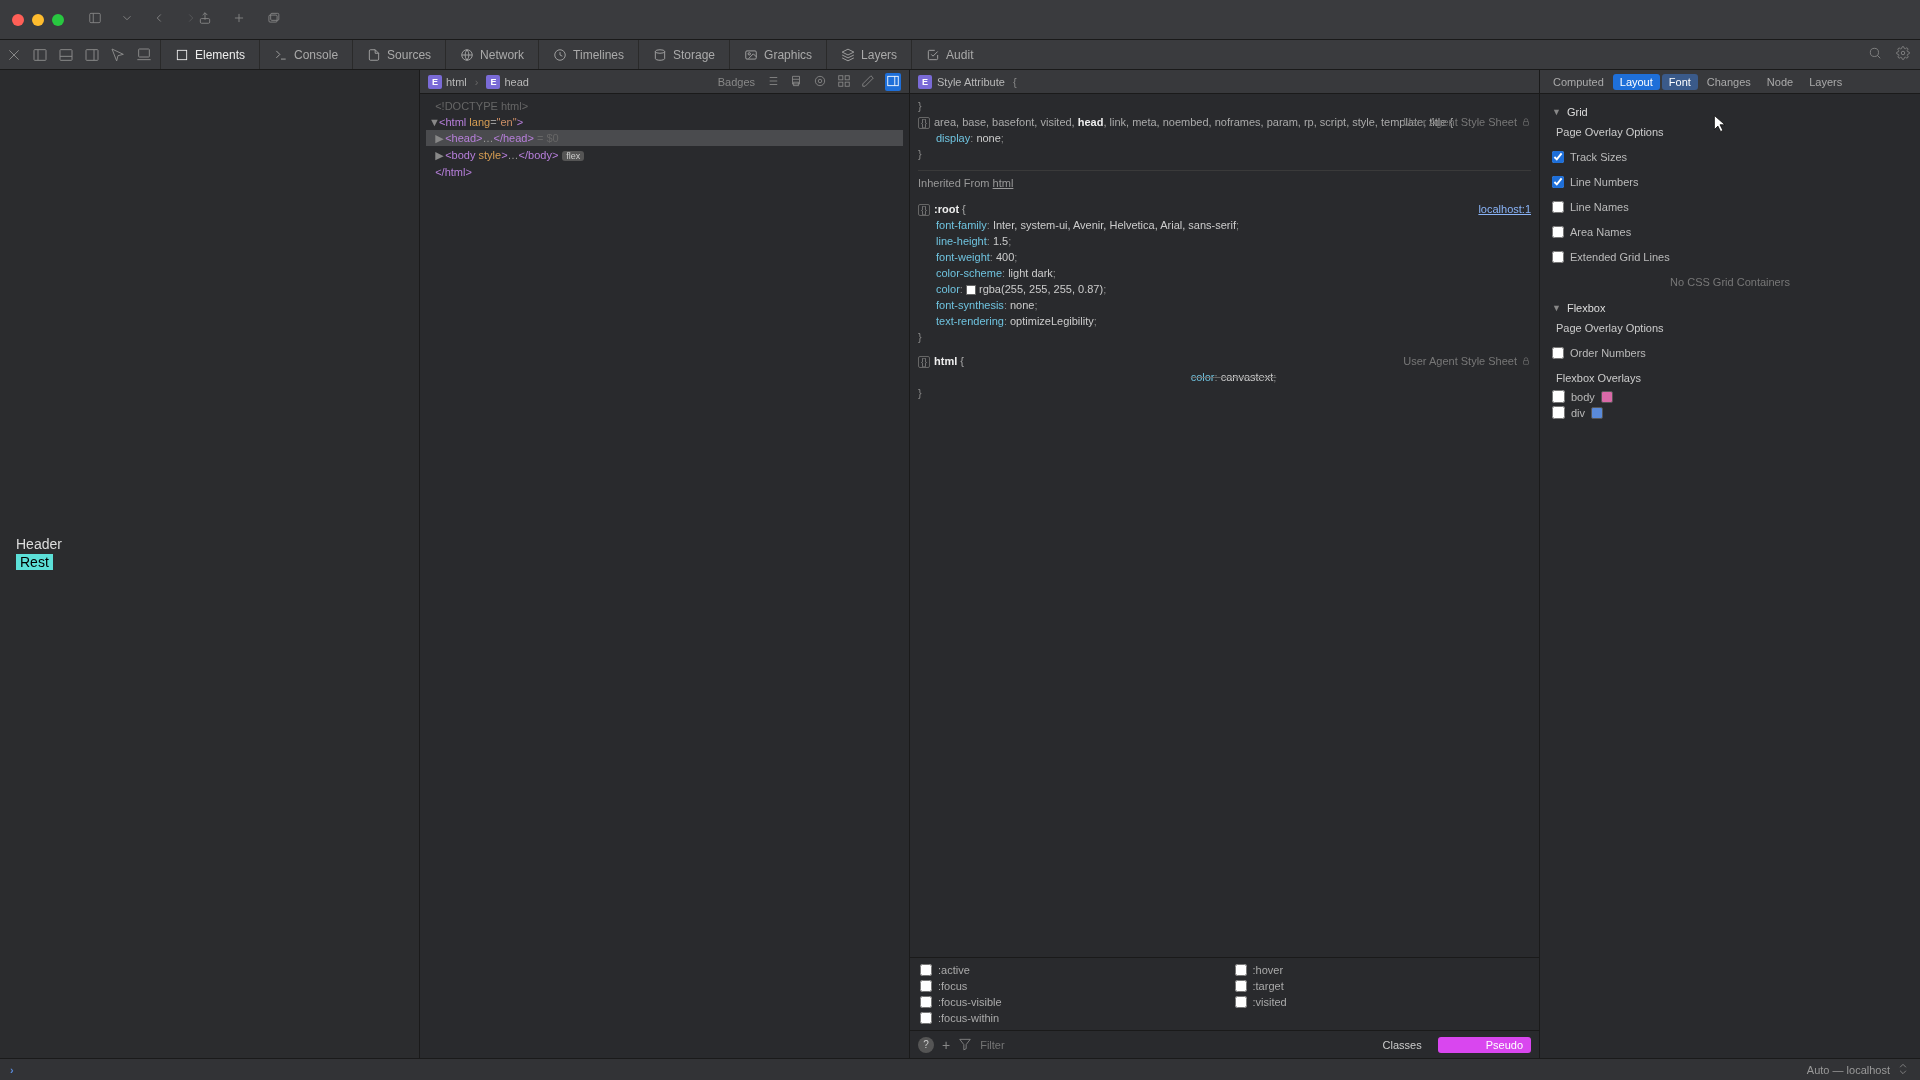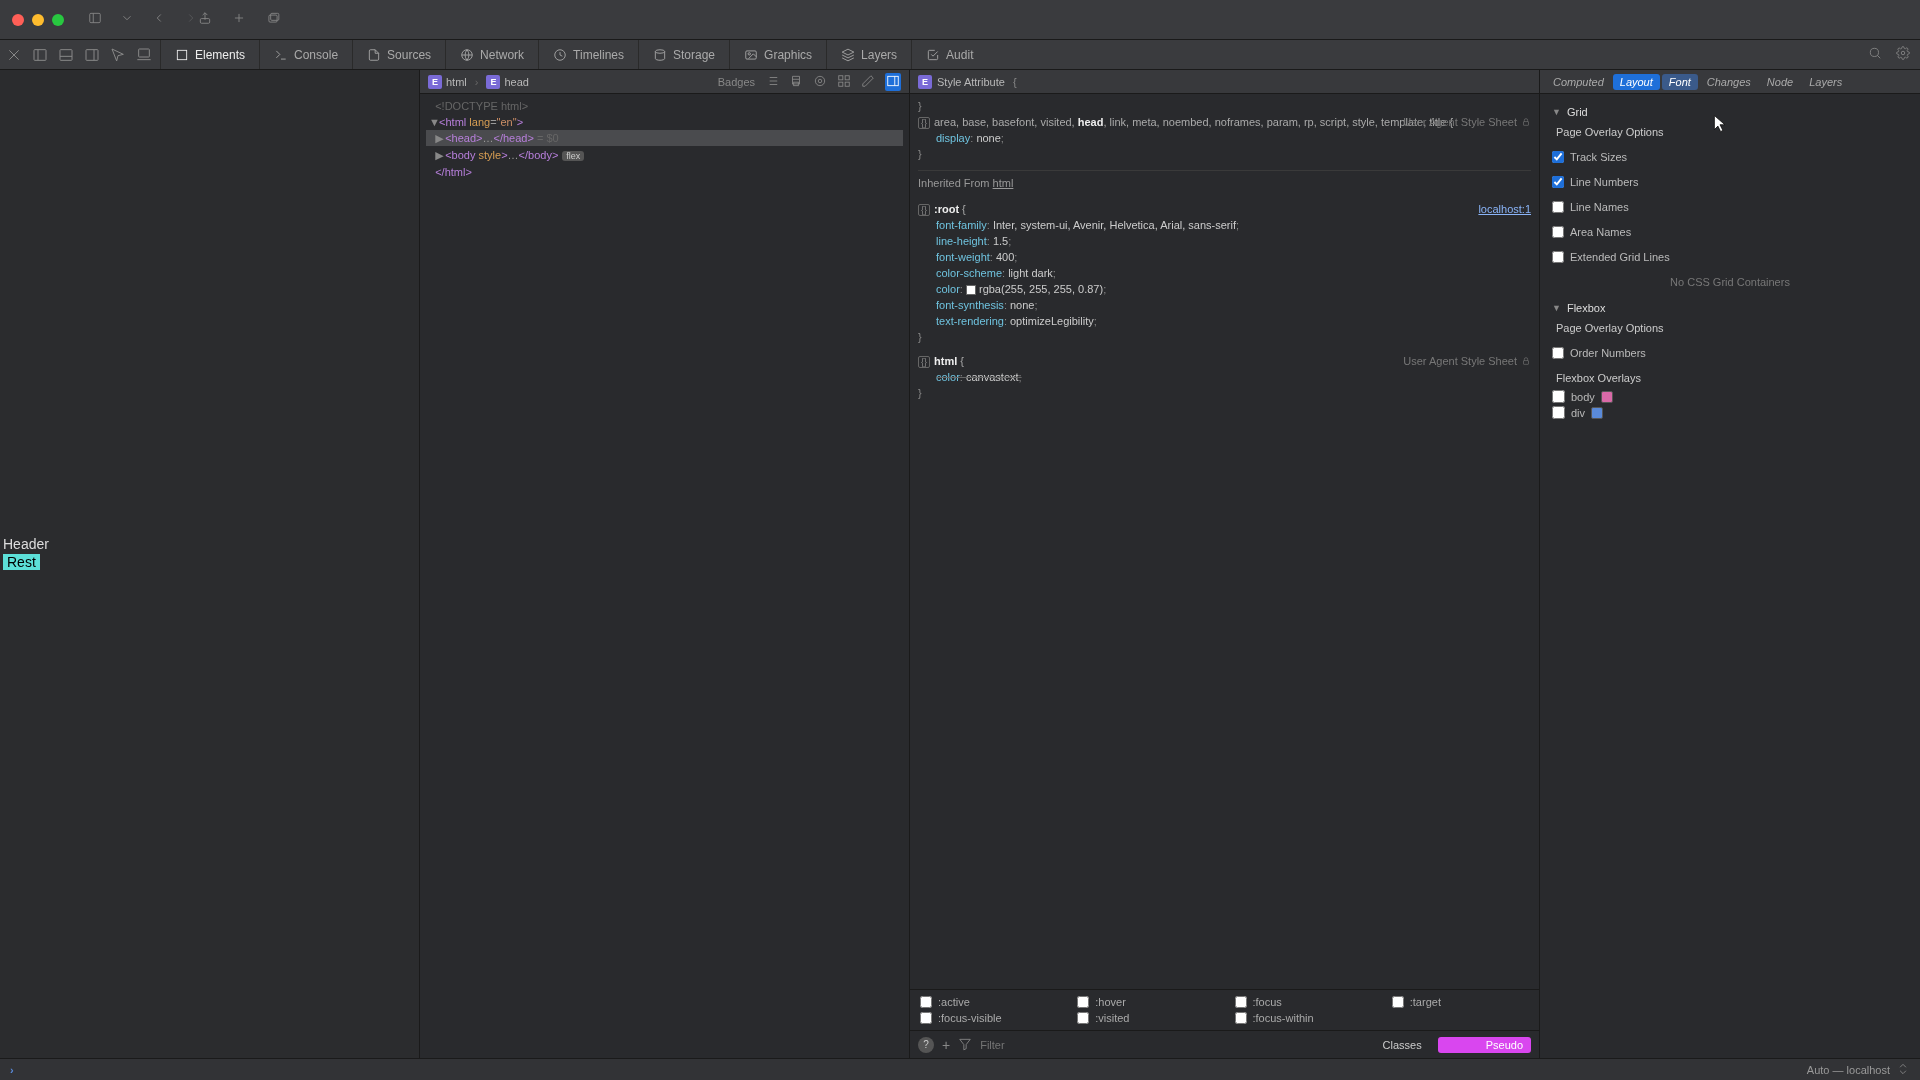--- a/index.html
+++ b/index.html
@@ -23,21 +23,21 @@
 .devtabs .left-icons { display: flex; gap: 10px; align-items: center; color: #888; padding-right: 8px; }
 .devtabs .left-icons .ic { width: 16px; height: 16px; display: flex; align-items: center; justify-content: center; }
 .devtab { display: flex; align-items: center; gap: 6px; padding: 0 14px; height: 100%; color: #aaa; cursor: pointer; border-left: 1px solid #2a2a2a; }
 .devtab.active { color: #eee; }
 .devtab svg { width: 14px; height: 14px; }
 .devtabs .right-icons { margin-left: auto; display: flex; gap: 14px; color: #888; padding-right: 4px; align-items: center; }
 
 
 .main { display: flex; height: calc(100% - 40px - 30px - 22px); }
 .viewport { width: 420px; background: #2b2c2e; border-right: 1px solid #1a1a1a; position: relative; }
-.vp-content { position: absolute; top: 50%; left: 3px; transform: translateY(-30px); }
+.vp-content { position: absolute; top: 50%; left: 16px; transform: translateY(-30px); }
 .vp-header { background: transparent; color: #ddd; font-size: 14px; padding: 2px 0; }
 .vp-rest { background: #5ce0d8; color: #000; font-size: 14px; padding: 0 4px; display: inline-block; }
 
 .inspector { flex: 1; display: flex; }
 
 
 .domcol { width: 490px; border-right: 1px solid #1a1a1a; display: flex; flex-direction: column; }
 .breadcrumb { height: 24px; background: #38393c; display: flex; align-items: center; padding: 0 8px; gap: 8px; border-bottom: 1px solid #1a1a1a; font-size: 11px; }
 .crumb { display: flex; align-items: center; gap: 4px; }
 .crumb .ebadge { background: #7a6bd7; color: #fff; width: 14px; height: 14px; border-radius: 2px; display: flex; align-items: center; justify-content: center; font-size: 9px; font-weight: bold; }
@@ -60,43 +60,43 @@
 .rule { margin-bottom: 8px; position: relative; }
 .rule .origin { position: absolute; right: 0; top: 0; color: #777; font-size: 11px; display: flex; gap: 4px; align-items: center; }
 .rule .origin .lock { width: 10px; height: 10px; }
 .rule .link { color: #8ab4f8; text-decoration: underline; cursor: pointer; text-align: right; }
 .sel-list { color: #aaa; }
 .sel-list .bold { color: #eee; font-weight: bold; }
 .prop { padding-left: 18px; }
 .prop .pname { color: #6fc3df; }
 .prop .pval { color: #ccc; }
 .prop .punct { color: #888; }
-.strike { text-decoration: line-through; color: #666; }
+.strike { text-decoration: line-through; color: #666; text-align: center; }
 .inherited { color: #999; border-top: 1px solid #3a3a3a; padding: 4px 0; margin: 6px 0; font-family: -apple-system, sans-serif; font-size: 11px; }
 .inherited .ilink { text-decoration: underline; }
 .swatch { display: inline-block; width: 10px; height: 10px; border: 1px solid #666; background: #fff; vertical-align: middle; margin-right: 3px; }
 .toggle-ic { display: inline-block; width: 12px; height: 12px; border: 1px solid #666; border-radius: 2px; text-align: center; line-height: 10px; font-size: 9px; color: #888; margin-right: 4px; vertical-align: middle; }
 
 
-.pseudo { border-top: 1px solid #1a1a1a; padding: 6px 10px; display: grid; grid-template-columns: 1fr 1fr 1fr 1fr; gap: 4px 20px; font-size: 11px; }
+.pseudo { border-top: 1px solid #1a1a1a; padding: 6px 10px; display: grid; grid-template-columns: 1fr 1fr; gap: 4px 20px; font-size: 11px; }
 .pseudo label { display: flex; align-items: center; gap: 6px; color: #aaa; }
 .pseudo input { width: 12px; height: 12px; }
 
 
 .filterrow { height: 28px; border-top: 1px solid #1a1a1a; display: flex; align-items: center; padding: 0 8px; gap: 8px; font-size: 11px; }
 .filterrow .help { width: 16px; height: 16px; border-radius: 50%; background: #555; color: #ccc; display: flex; align-items: center; justify-content: center; font-size: 10px; }
 .filterrow .plus { color: #888; font-size: 14px; }
 .filterrow input { flex: 1; background: transparent; border: none; color: #ccc; outline: none; font-size: 11px; }
 .filterrow .btn { padding: 2px 8px; border-radius: 3px; color: #ccc; cursor: pointer; }
 .filterrow .btn.active { background: #d946ef; color: #fff; padding-left: 48px; }
 
 
 .layoutcol { width: 380px; display: flex; flex-direction: column; }
 .subtabs { height: 24px; background: #38393c; display: flex; align-items: center; padding: 0 6px; gap: 2px; font-size: 11px; border-bottom: 1px solid #1a1a1a; }
-.subtab { padding: 2px 7px; color: #aaa; cursor: pointer; border-radius: 3px; font-style: italic; }
+.subtab { padding: 2px 7px; color: #aaa; cursor: pointer; border-radius: 3px; }
 .subtab.active { background: #1e6fd9; color: #fff; }
 .subtab.sel2 { background: #3a5a8a; color: #fff; }
 .layout-body { flex: 1; padding: 8px 12px; font-size: 11px; overflow: auto; }
 .section-h { display: flex; align-items: center; gap: 6px; color: #ddd; font-weight: 500; margin: 4px 0 6px; cursor: pointer; }
 .section-h .tri { font-size: 9px; color: #888; }
 .sub-h { color: #ccc; font-weight: 500; margin: 8px 4px 6px; }
 .chk { display: flex; align-items: center; gap: 6px; margin: 13px 0; color: #bbb; }
 .chk input { width: 12px; height: 12px; accent-color: #1e6fd9; }
 .empty { color: #777; text-align: center; margin: 10px 0 14px; font-size: 11px; }
 .fb-item { display: flex; align-items: center; gap: 6px; margin: 3px 0; }

